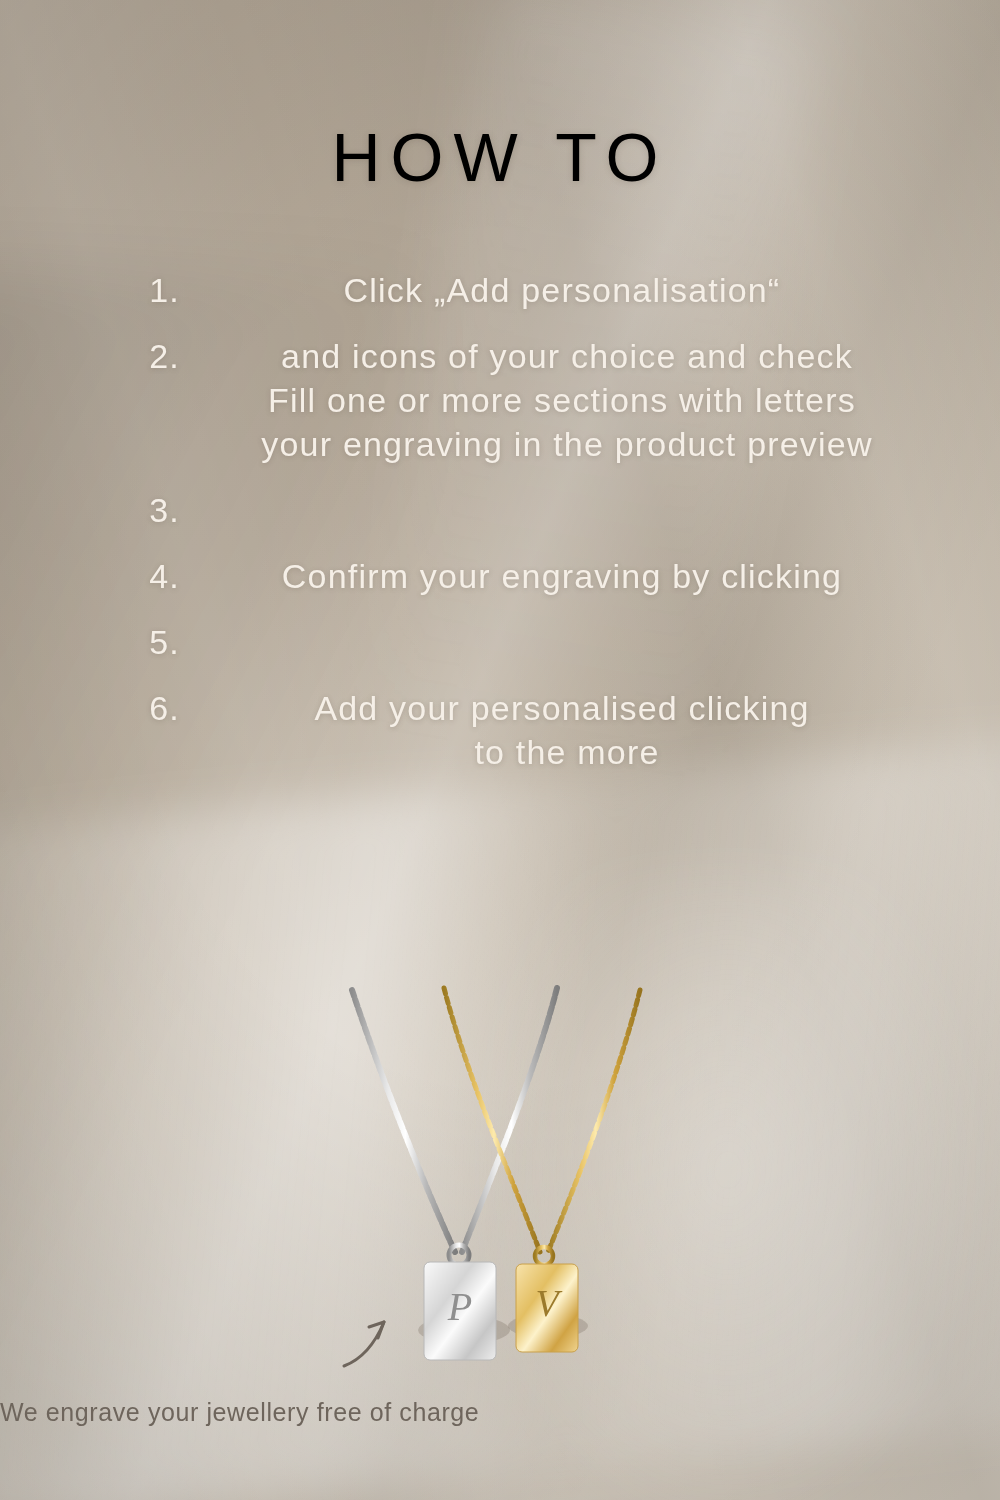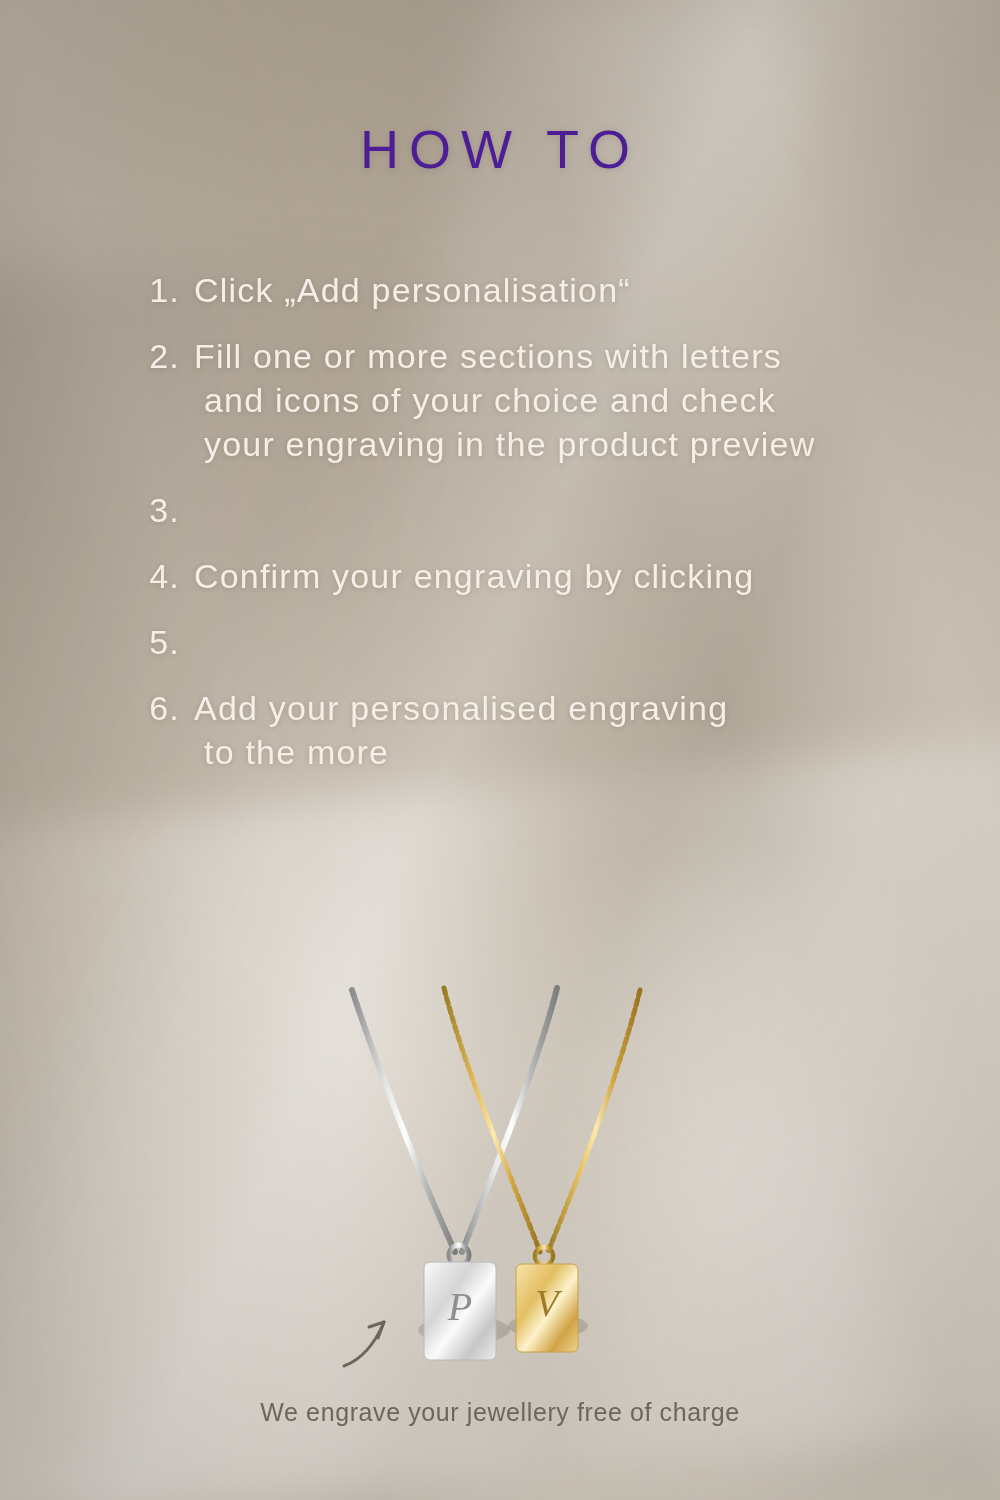--- a/index.html
+++ b/index.html
@@ -111,22 +111,22 @@
     position: absolute;
     inset: 0;
   }
 
   .title {
     position: absolute;
     top: 118px;
     left: 0;
     width: 100%;
     text-align: center;
-    color: #4c1d95;
-    font-size: 54px;
+    color: #000000;
+    font-size: 68px;
     letter-spacing: 10px;
     font-weight: 400;
     font-family: "Liberation Sans", sans-serif;
     text-shadow: 0 1px 6px rgba(90,78,64,0.22);
   }
 
   .steps {
     position: absolute;
     top: 268px;
     left: 0;
@@ -149,20 +149,21 @@
   }
   .step-num {
     width: 52px;
     flex: 0 0 52px;
     text-align: right;
     padding-right: 14px;
     box-sizing: border-box;
   }
   .step-text {
     flex: 1;
+    text-align: center;
   }
   .step-line {
     display: block;
   }
   .step-line.indent {
     padding-left: 10px;
   }
   .step-spacer {
     height: 22px;
   }
@@ -182,21 +183,21 @@
     top: 1310px;
     width: 70px;
     height: 60px;
   }
 
   .caption {
     position: absolute;
     left: 0;
     top: 1398px;
     width: 100%;
-    text-align: center;
+    text-align: left;
     color: #6e655c;
     font-size: 25px;
     letter-spacing: 0.6px;
   }
 </style>
 </head>
 <body>
 
 <div id="page">
 
@@ -222,22 +223,22 @@
             <span class="step-line">Click „Add personalisation“</span>
           </div>
         </div>
       </div>
       <div class="step-spacer"></div>
 
       <div class="step">
         <div class="step-inner">
           <div class="step-num">2.</div>
           <div class="step-text">
+            <span class="step-line indent">and icons of your choice and check</span>
             <span class="step-line">Fill one or more sections with letters</span>
-            <span class="step-line indent">and icons of your choice and check</span>
             <span class="step-line indent">your engraving in the product preview</span>
           </div>
         </div>
       </div>
       <div class="step-spacer"></div>
 
       <div class="step">
         <div class="step-inner">
           <div class="step-num">3.</div>
         </div>
@@ -258,21 +259,21 @@
         <div class="step-inner">
           <div class="step-num">5.</div>
         </div>
       </div>
       <div class="step-spacer"></div>
 
       <div class="step">
         <div class="step-inner">
           <div class="step-num">6.</div>
           <div class="step-text">
-            <span class="step-line">Add your personalised engraving</span>
+            <span class="step-line">Add your personalised clicking</span>
             <span class="step-line indent">to the more</span>
           </div>
         </div>
       </div>
 
     </div>
 
     <div class="jewellery">
       <svg width="1000" height="420" viewBox="0 0 1000 420">
         <defs>

